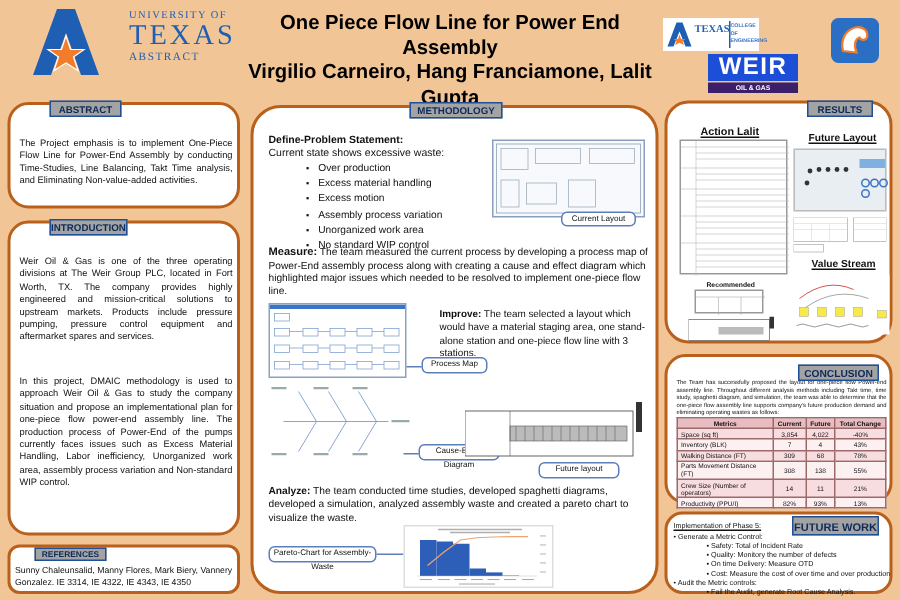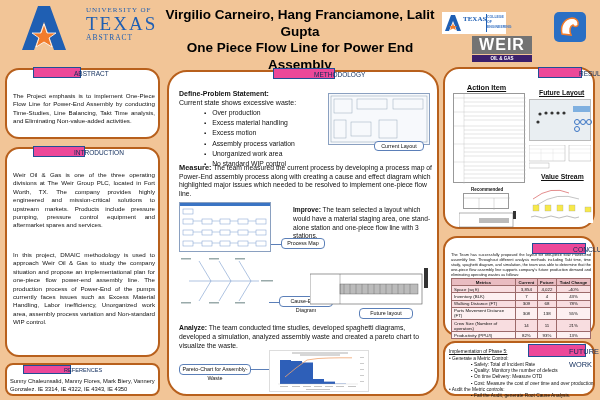--- a/index.html
+++ b/index.html
@@ -1,20 +1,20 @@
 <!DOCTYPE html>
 <html><head>
 <meta charset="utf-8">
 <style>
   * { box-sizing: border-box; margin: 0; padding: 0; }
   html, body { width: 600px; height: 400px; overflow: hidden; }
   body { background: #f2c597; font-family: "Liberation Sans", sans-serif; position: relative; color: #111; }
   .abs { position: absolute; }
   .panel { position: absolute; background: #fff; border: 2px solid #b8601c; border-radius: 14px; }
-  .tag { position: absolute; background: #ec4899; color: #0d2a5a; font-weight: normal; text-align: center; border: 1px solid #1f4f96; padding-left: 40px; }
+  .tag { position: absolute; background: #a3a3a3; color: #0d2a5a; font-weight: bold; text-align: center; border: 1px solid #1f4f96; }
   .txt { font-size: 6.2px; line-height: 8.4px; text-align: justify; }
   .header-title { position:absolute; left:160px; top:7px; width:280px; text-align:center; font-weight:bold; font-size:13.5px; line-height:16.5px; color:#000; }
   .uta-logo { position:absolute; left:14px; top:4px; width:140px; height:48px; }
   .uta-words { position:absolute; left:72px; top:2px; color:#1f5fb3; font-family:"Liberation Serif", serif; }
   .uta-words .l1 { font-size:7px; letter-spacing:1px; }
   .uta-words .l2 { font-size:19px; letter-spacing:2px; line-height:19px; }
   .uta-words .l3 { font-size:7.5px; letter-spacing:1px; }
   .box-img { position:absolute; background:#f7f9fc; border:1px solid #8aa0c0; }
   .callout { position:absolute; background:#fff; border:1px solid #5b7fb8; border-radius:4px; font-size:5.4px; text-align:center; line-height:9px; }
   ul.bul { list-style:none; font-size:6.8px; line-height:9.2px; }
@@ -36,22 +36,22 @@
     <polygon points="30,20 33,29 42,29 35,34 38,43 30,38 22,43 25,34 18,29 27,29" fill="#f27c2b" stroke="#fff" stroke-width="0.8"></polygon>
   </svg>
   <div class="uta-words">
     <div class="l1">UNIVERSITY OF</div>
     <div class="l2">TEXAS</div>
     <div class="l3">ABSTRACT</div>
   </div>
 </div>
 
 <div class="header-title">
+  <div>One Piece Flow Line for Power End Assembly</div>
   <div>Virgilio Carneiro, Hang Franciamone, Lalit Gupta</div>
-  <div>One Piece Flow Line for Power End Assembly</div>
   <div>IE 4350 Capstone Design Fall 2018</div>
 </div>
 
 <div class="abs" style="left:442px;top:12px;width:64px;height:22px;background:#fff;">
   <svg width="18" height="18" viewBox="0 0 18 18" style="position:absolute;left:2px;top:2px;">
     <polygon points="1,17 7,1 11,1 17,17 13,17 9,7 5,17" fill="#1f5fb3"></polygon>
     <polygon points="9,9 10,12 13,12 11,13.5 12,16 9,14.5 6,16 7,13.5 5,12 8,12" fill="#f27c2b"></polygon>
   </svg>
   <div style="position:absolute;left:20px;top:2px;width:2px;height:18px;"></div>
   <div style="position:absolute;left:21px;top:3px;font-family:'Liberation Serif',serif;color:#1f5fb3;font-size:7px;font-weight:bold;">TEXAS</div>
@@ -59,21 +59,21 @@
   <div style="position:absolute;left:45px;top:3px;width:18px;color:#3a74c4;font-size:3.5px;font-weight:bold;line-height:5px;">COLLEGE OF ENGINEERING</div>
 </div>
 
 <div class="abs" style="left:554px;top:12px;width:32px;height:30px;background:#2a6fc4;border-radius:5px;">
   <svg width="32" height="30" viewBox="0 0 32 30">
     <path d="M8,22 C6,14 10,7 18,6 C22,6 25,9 24,13 C23,15 20,15 19,13 C16,14 15,18 17,23 Z" fill="#fff" stroke="#f27c2b" stroke-width="1.5"></path>
   </svg>
 </div>
 
 <div class="abs" style="left:472px;top:36px;width:60px;height:26px;">
-  <div style="width:60px;height:18px;background:#737373;color:#fff;font-weight:bold;font-size:16px;text-align:center;line-height:18px;letter-spacing:1px;">WEIR</div>
+  <div style="width:60px;height:18px;background:#1d4ed8;color:#fff;font-weight:bold;font-size:16px;text-align:center;line-height:18px;letter-spacing:1px;">WEIR</div>
   <div style="width:60px;height:7px;background:#3b1f6b;color:#fff;font-size:4.5px;text-align:center;line-height:7px;font-weight:bold;margin-top:1px;">OIL &amp; GAS</div>
 </div>
 
 <div class="panel" style="left:5px;top:68px;width:155px;height:71px;">
   <div class="txt" style="position:absolute;left:6px;top:22px;width:142px;">The Project emphasis is to implement One-Piece Flow Line for Power-End Assembly by conducting Time-Studies, Line Balancing, Takt Time analysis, and Eliminating Non-value-added activities.</div>
 </div>
 <div class="tag" style="left:33px;top:67px;width:48px;height:11px;font-size:6.5px;line-height:11px;">ABSTRACT</div>
 
 <div class="panel" style="left:5px;top:147px;width:155px;height:210px;">
   <div class="txt" style="position:absolute;left:6px;top:22px;width:142px;">Weir Oil &amp; Gas is one of the three operating divisions at The Weir Group PLC, located in Fort Worth, TX. The company provides highly engineered and mission-critical solutions to upstream markets. Products include pressure pumping, pressure control equipment and aftermarket spares and services.</div>
@@ -245,21 +245,21 @@
           <rect x="66" y="35" width="8" height="0.7"></rect>
           <rect x="78" y="35" width="8" height="0.7"></rect>
           <rect x="36" y="38" width="24" height="0.7"></rect>
         </g>
     </svg>
   </div>
 </div>
 <div class="tag" style="left:273px;top:68px;width:62px;height:11px;font-size:6.5px;line-height:11px;">METHODOLOGY</div>
 
 <div class="panel" style="left:443px;top:67px;width:152px;height:162px;border-radius:16px;">
-  <div style="position:absolute;left:22px;top:14px;font-size:7.2px;font-weight:bold;text-decoration:underline;">Action Item</div>
+  <div style="position:absolute;left:22px;top:14px;font-size:7.2px;font-weight:bold;text-decoration:underline;">Action Lalit</div>
   <div style="position:absolute;left:8px;top:24px;width:72px;height:90px;background:#fff;border:0.6px solid #999;">
     <svg width="72" height="90" viewBox="0 0 72 90">
       <g stroke="#bbb" stroke-width="0.4">
         <line x1="10" y1="0" x2="10" y2="90"></line>
         <line x1="0" y1="4" x2="72" y2="4"></line>
           <line x1="10" y1="8" x2="72" y2="8"></line>
           <line x1="10" y1="12" x2="72" y2="12"></line>
           <line x1="0" y1="18" x2="72" y2="18"></line>
           <line x1="10" y1="22" x2="72" y2="22"></line>
           <line x1="10" y1="26" x2="72" y2="26"></line>

